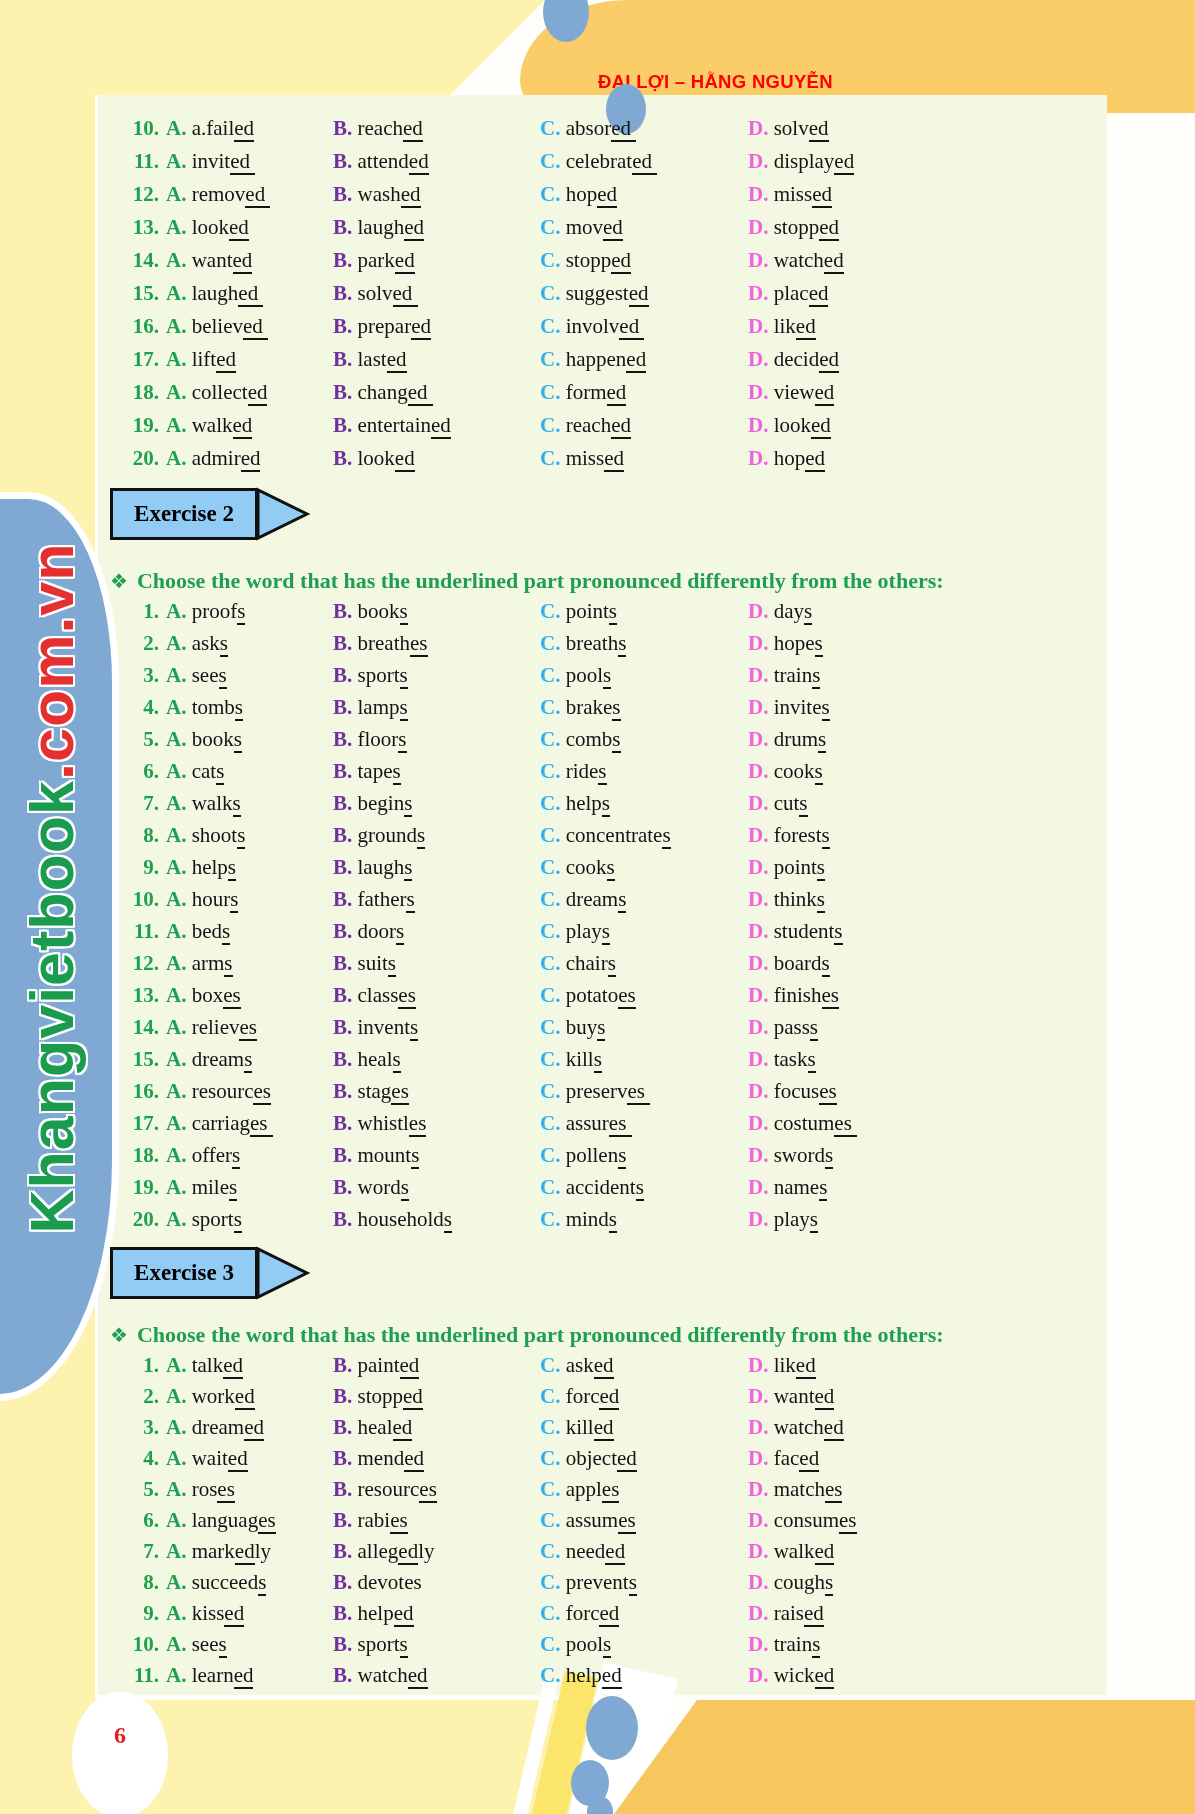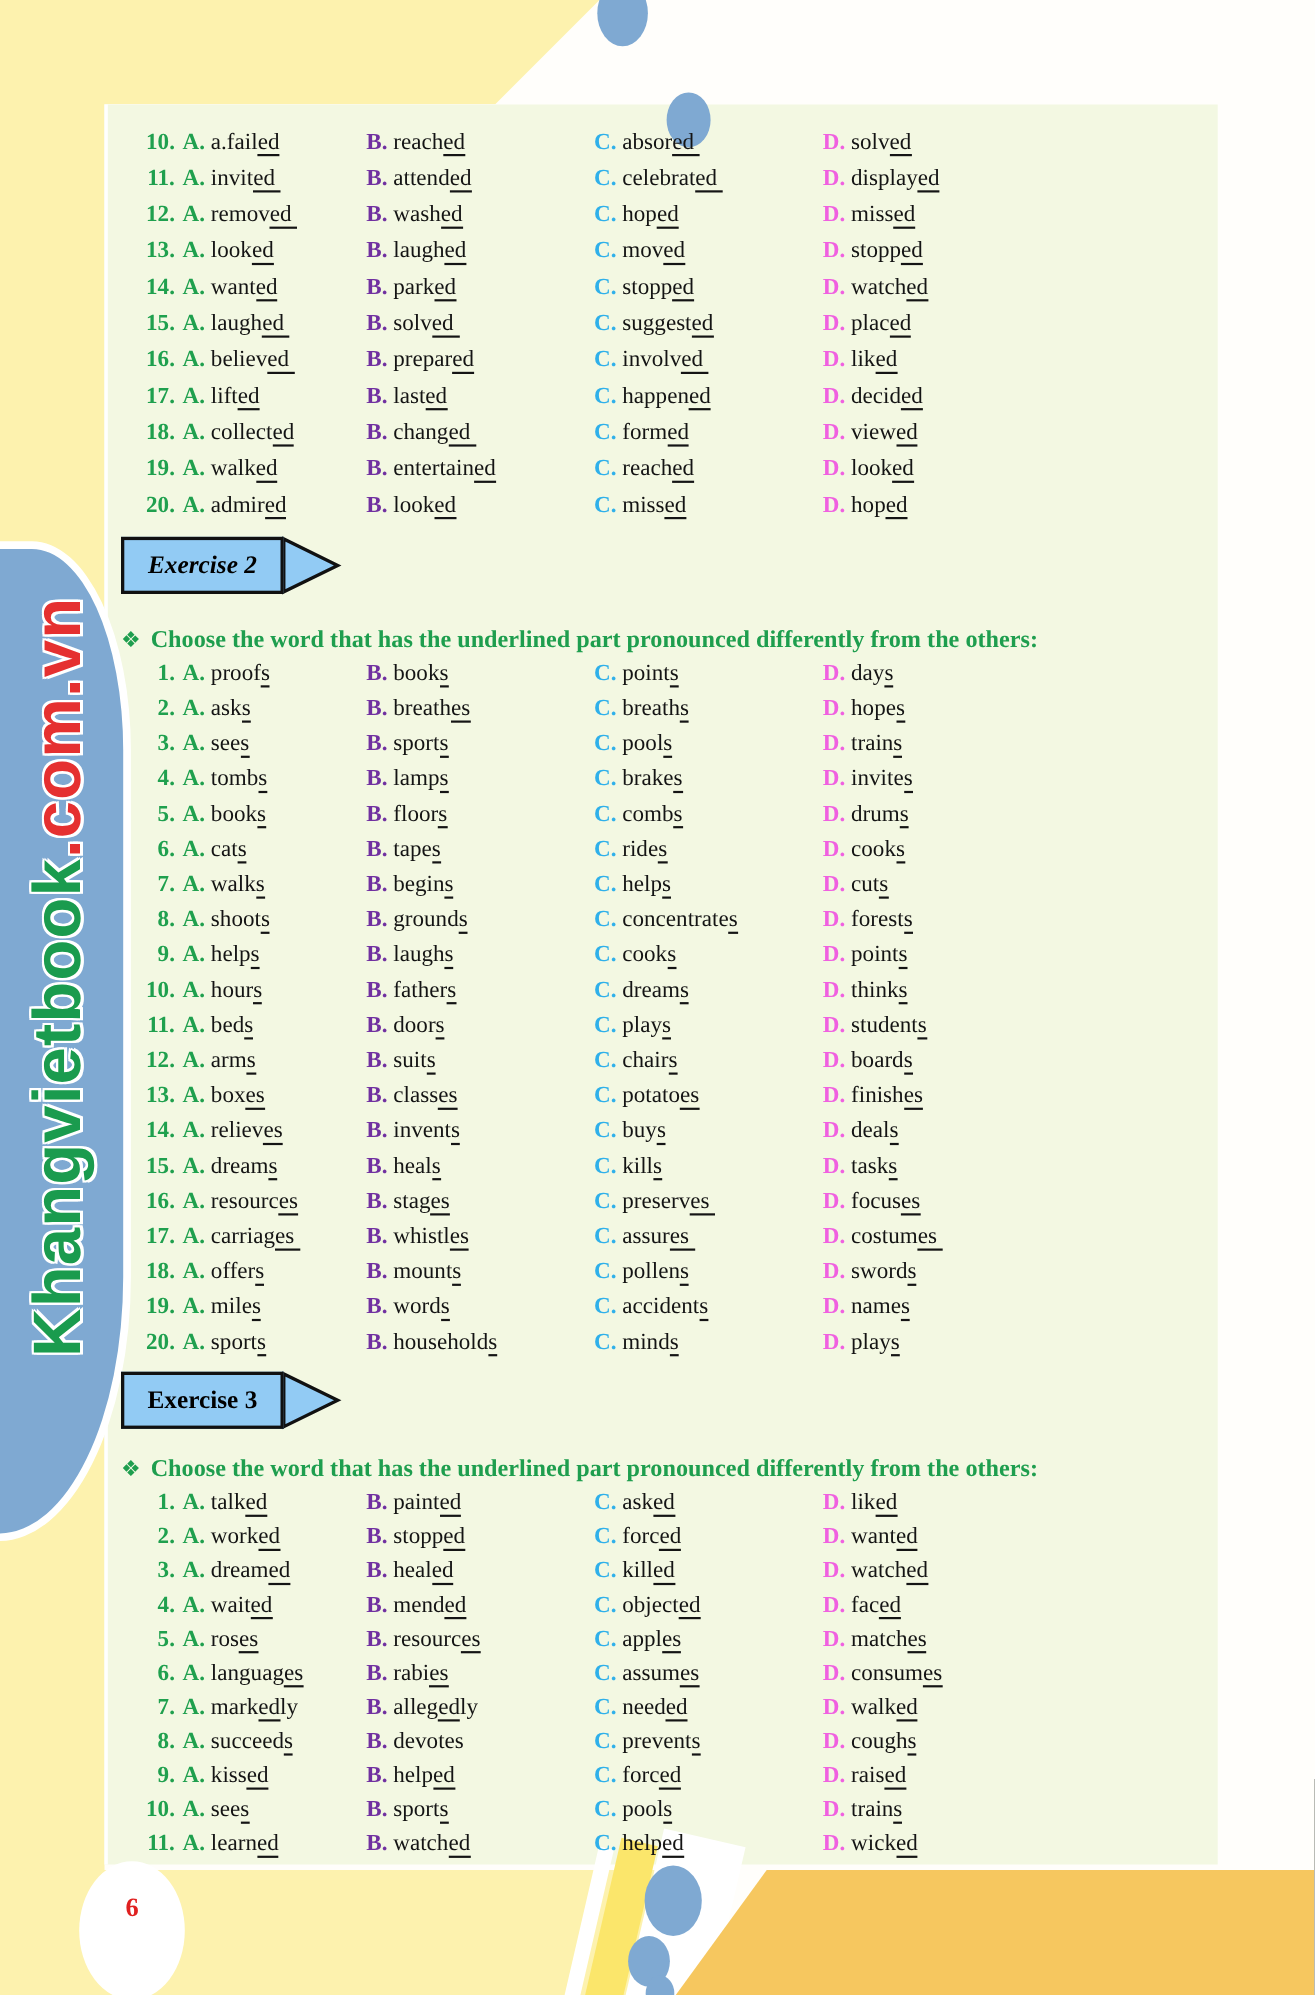--- a/index.html
+++ b/index.html
@@ -69,20 +69,23 @@
            font-size:24px;font-weight:bold;}
 </style>
 </head>
 <body>
 
 <div class="page">
   <div class="abs left-strip"></div>
   <div class="abs topband"></div>
   <div class="abs bottomband"></div>
 
+  <div class="abs header-band">
+    <span class="header-title">ĐẠI LỢI – HẰNG NGUYỄN</span>
+  </div>
   <div class="abs dot hdot1"></div>
   <div class="abs dot hdot2"></div>
 
   <div class="abs content-panel"></div>
 
   <div class="abs sidebar-blob"></div>
   <div class="abs watermark">
     <span class="wm-green">Khangvietbook</span><span class="wm-red">.com.vn</span>
   </div>
 
@@ -159,21 +162,21 @@
           <span class="qcell c-d"><span class="lbl lbl-d">D.</span> <span>look</span><span class="u">ed</span></span>
         </div>
         <div class="qrow" style="height: 33px; line-height: 33px;">
           <span class="qnum">20.</span>
           <span class="qcell c-a"><span class="lbl lbl-a">A.</span> <span>admir</span><span class="u">ed</span></span>
           <span class="qcell c-b"><span class="lbl lbl-b">B.</span> <span>look</span><span class="u">ed</span></span>
           <span class="qcell c-c"><span class="lbl lbl-c">C.</span> <span>miss</span><span class="u">ed</span></span>
           <span class="qcell c-d"><span class="lbl lbl-d">D.</span> <span>hop</span><span class="u">ed</span></span>
         </div>
       </div>
-      <div class="banner" style="top: 488px; font-style: italic;">
+      <div class="banner" style="top: 488px;">
         <div class="banner-arrow"><svg width="58" height="68" viewBox="0 0 58 68">
             <polygon points="3,10 3,58 52,34" style="fill:var(--banner_fill);stroke:#111;stroke-width:3"></polygon>
           </svg></div>
         <div class="banner-box">Exercise 2</div>
       </div>
       <div class="instr" style="top: 568px;"><span class="bullet">❖</span><span>Choose the word that has the underlined part pronounced differently from the others:</span></div>
       <div class="qgroup" style="top: 595px;">
         <div class="qrow" style="height: 32px; line-height: 32px;">
           <span class="qnum">1.</span>
           <span class="qcell c-a"><span class="lbl lbl-a">A.</span> <span>proof</span><span class="u">s</span></span>
@@ -263,21 +266,21 @@
           <span class="qcell c-a"><span class="lbl lbl-a">A.</span> <span>box</span><span class="u">es</span></span>
           <span class="qcell c-b"><span class="lbl lbl-b">B.</span> <span>class</span><span class="u">es</span></span>
           <span class="qcell c-c"><span class="lbl lbl-c">C.</span> <span>potato</span><span class="u">es</span></span>
           <span class="qcell c-d"><span class="lbl lbl-d">D.</span> <span>finish</span><span class="u">es</span></span>
         </div>
         <div class="qrow" style="height: 32px; line-height: 32px;">
           <span class="qnum">14.</span>
           <span class="qcell c-a"><span class="lbl lbl-a">A.</span> <span>reliev</span><span class="u">es</span></span>
           <span class="qcell c-b"><span class="lbl lbl-b">B.</span> <span>invent</span><span class="u">s</span></span>
           <span class="qcell c-c"><span class="lbl lbl-c">C.</span> <span>buy</span><span class="u">s</span></span>
-          <span class="qcell c-d"><span class="lbl lbl-d">D.</span> <span>deal</span><span class="u">s</span></span>
+          <span class="qcell c-d"><span class="lbl lbl-d">D.</span> <span>pass</span><span class="u">s</span></span>
         </div>
         <div class="qrow" style="height: 32px; line-height: 32px;">
           <span class="qnum">15.</span>
           <span class="qcell c-a"><span class="lbl lbl-a">A.</span> <span>dream</span><span class="u">s</span></span>
           <span class="qcell c-b"><span class="lbl lbl-b">B.</span> <span>heal</span><span class="u">s</span></span>
           <span class="qcell c-c"><span class="lbl lbl-c">C.</span> <span>kill</span><span class="u">s</span></span>
           <span class="qcell c-d"><span class="lbl lbl-d">D.</span> <span>task</span><span class="u">s</span></span>
         </div>
         <div class="qrow" style="height: 32px; line-height: 32px;">
           <span class="qnum">16.</span>

